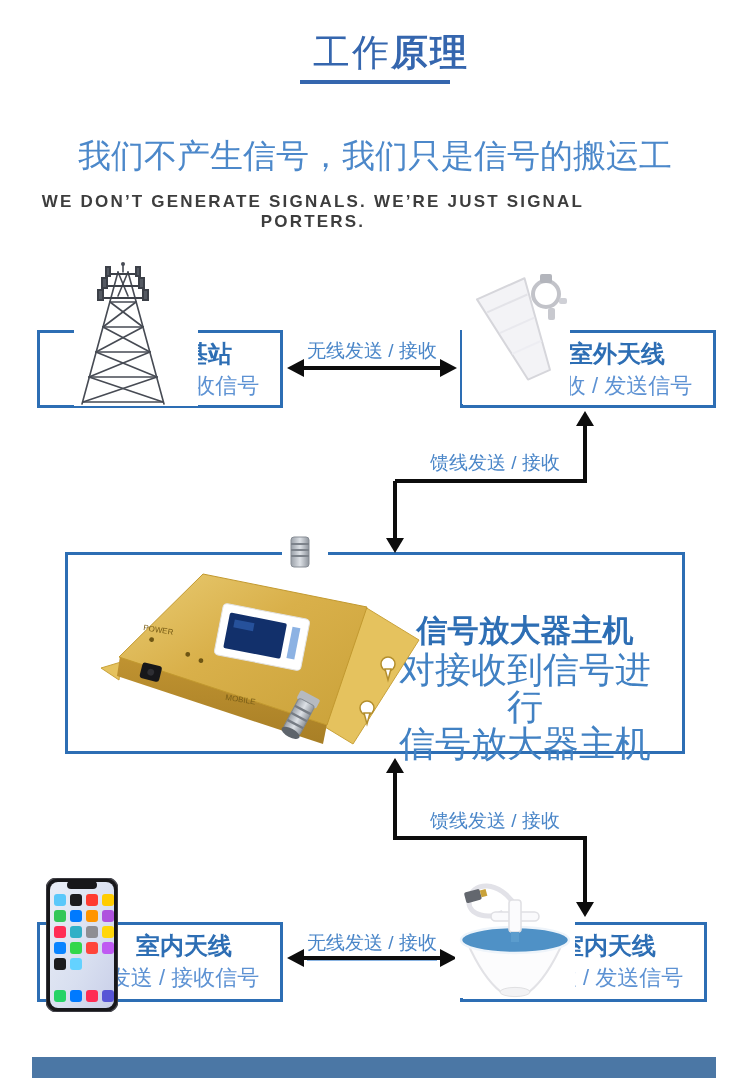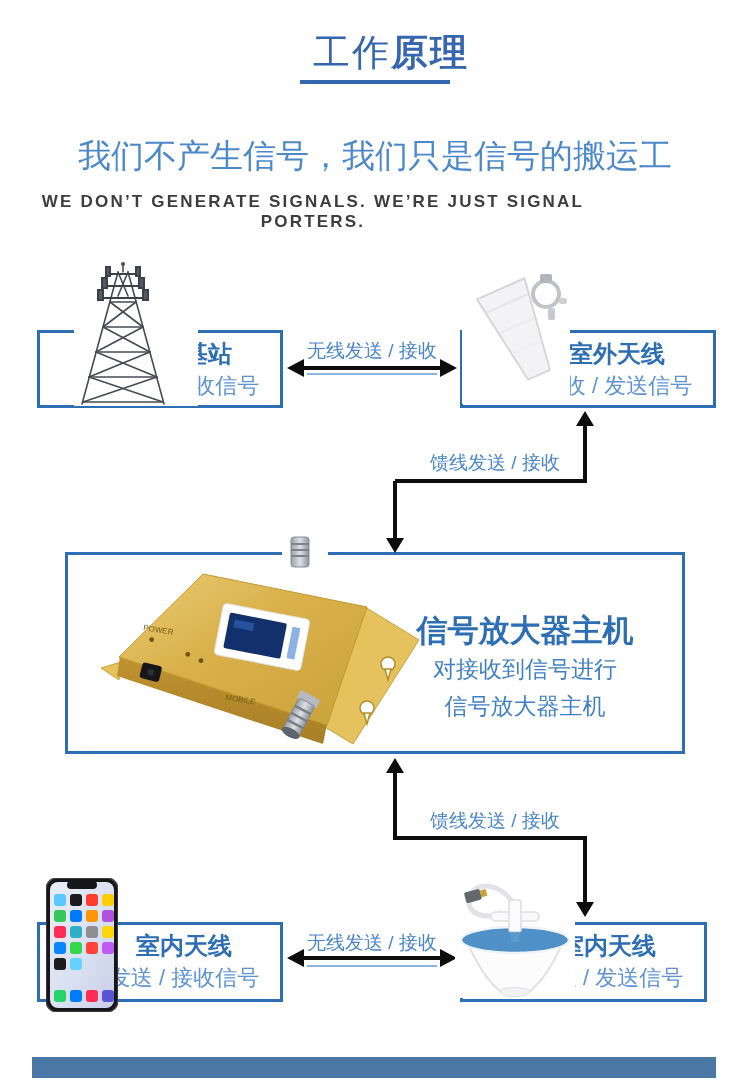--- a/index.html
+++ b/index.html
@@ -24,25 +24,25 @@
   .box-amp      { left:65px;  top:552px; width:620px; height:202px; }
   .box-mobile   { left:37px;  top:922px; width:246px; height:80px; }
   .box-indoor   { left:460px; top:922px; width:247px; height:80px; }
 
   .node-text { position:absolute; top:5px; right:4px; width:184px; text-align:center; }
   .node-title { font-size:24px; font-weight:800; color:#2d6eb4; line-height:32px; }
   .node-sub   { font-size:22px; font-weight:400; color:#5d92d3; line-height:32px; }
 
   .amp-text { position:absolute; top:40px; right:14px; width:286px; text-align:center; }
   .amp-title { font-size:31px; font-weight:800; color:#2d6eb4; line-height:40px;margin-top:16px; }
-  .amp-desc  { font-size:23px; font-weight:400; color:#4181c3; line-height:37px; }
+  .amp-desc  { font-size:36px; font-weight:400; color:#4181c3; line-height:37px; }
 
   
   .link-label { position:absolute; font-size:19px; color:#4a86c8; text-align:center; }
-  .lbl-underline { border-bottom:2px solid #8ab4e2; padding-bottom:12px; }
+  .lbl-underline { border-bottom:2px solid #8ab4e2; padding-bottom:6px; }
 
   
   .seg { position:absolute; background:#0d0d0d; }
   .tri { position:absolute; width:0; height:0; }
   .tri-left  { border-top:9px solid transparent; border-bottom:9px solid transparent; border-right:17px solid #0d0d0d; }
   .tri-right { border-top:9px solid transparent; border-bottom:9px solid transparent; border-left:17px solid #0d0d0d; }
   .tri-up    { border-left:9px solid transparent; border-right:9px solid transparent; border-bottom:15px solid #0d0d0d; }
   .tri-down  { border-left:9px solid transparent; border-right:9px solid transparent; border-top:15px solid #0d0d0d; }
 
   .img-abs { position:absolute; }

